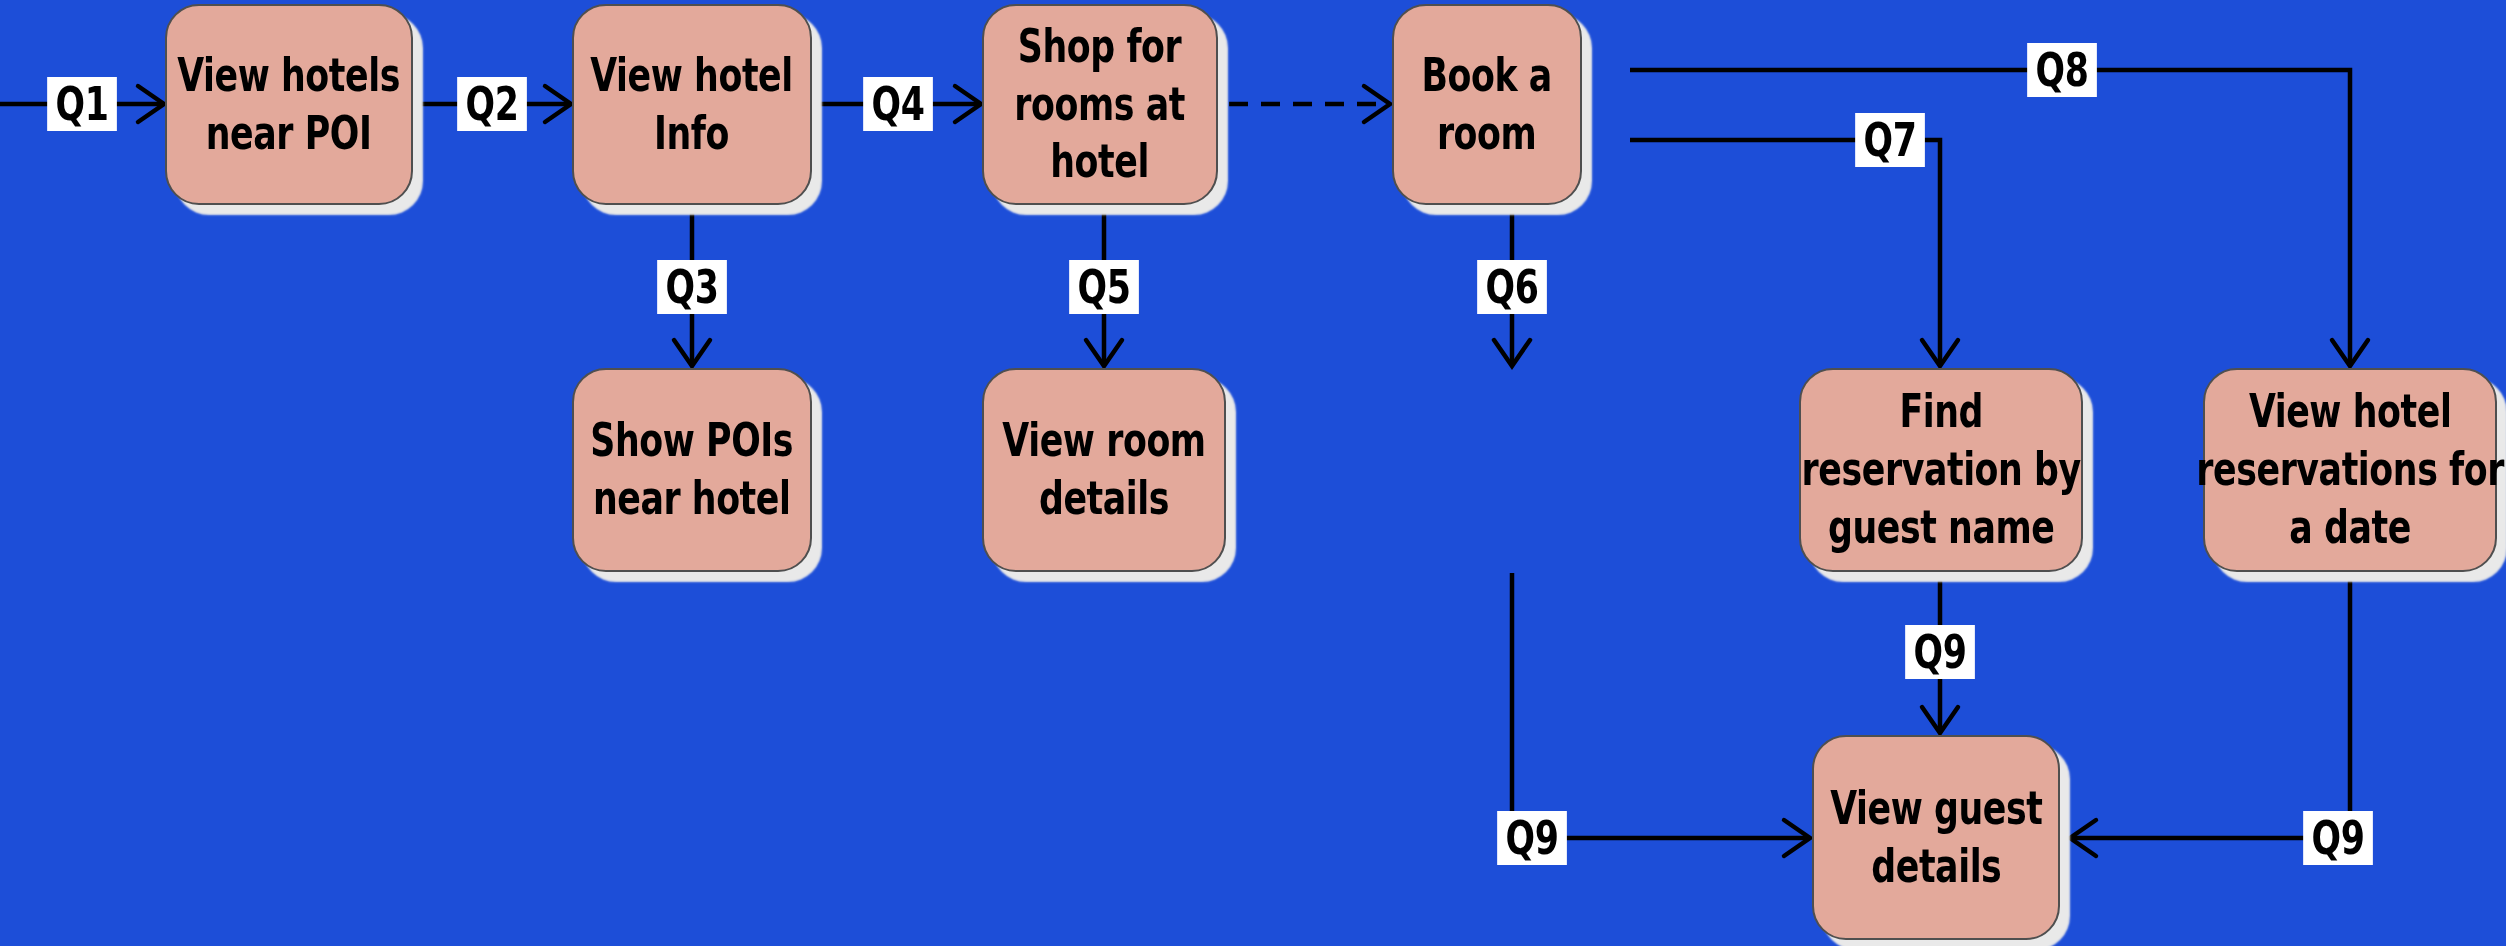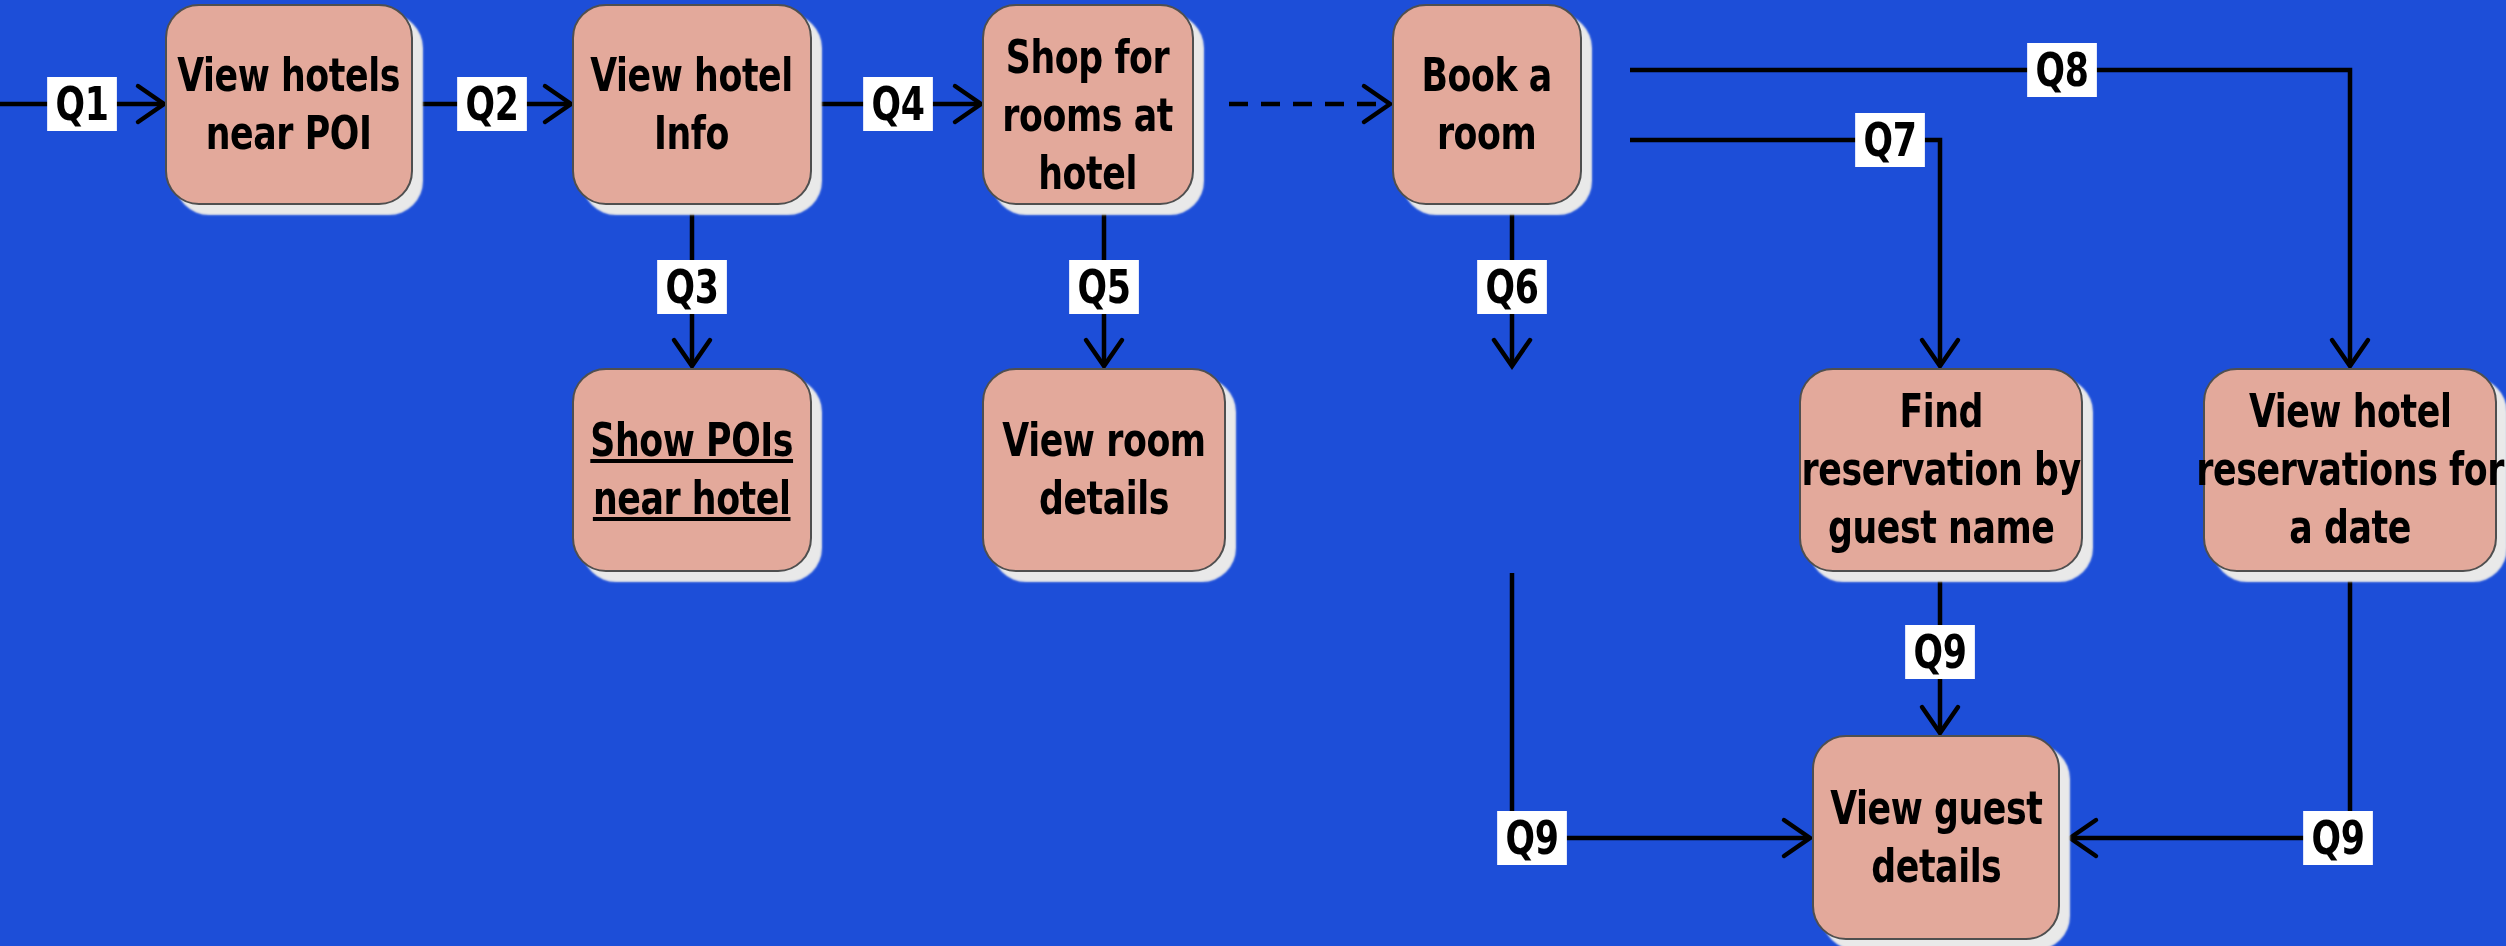--- a/index.html
+++ b/index.html
@@ -99,31 +99,31 @@
   </svg>
 
   <div class="node" style="left:165px; top:4px; width:248px; height:201px;">
     <span class="node-label">View hotels
 near POI</span>
   </div>
   <div class="node" style="left:572px; top:4px; width:240px; height:201px;">
     <span class="node-label">View hotel
 Info</span>
   </div>
-  <div class="node" style="left:982px; top:4px; width:212px; height:201px;align-items:flex-end;">
+  <div class="node" style="left:982px; top:4px; width:236px; height:201px;">
     <span class="node-label">Shop for
 rooms at
 hotel</span>
   </div>
   <div class="node" style="left:1392px; top:4px; width:190px; height:201px;">
     <span class="node-label">Book a
 room</span>
   </div>
 
-  <div class="node" style="left:572px; top:368px; width:240px; height:204px;text-decoration:underline;">
+  <div class="node" style="left:572px; top:368px; width:240px; height:204px;">
     <span class="node-label">Show POIs
 near hotel</span>
   </div>
   <div class="node" style="left:982px; top:368px; width:244px; height:204px;align-items:center;">
     <span class="node-label">View room
 details</span>
   </div>
   <div class="node" style="left:1799px; top:368px; width:284px; height:204px;">
     <span class="node-label">Find
 reservation by

